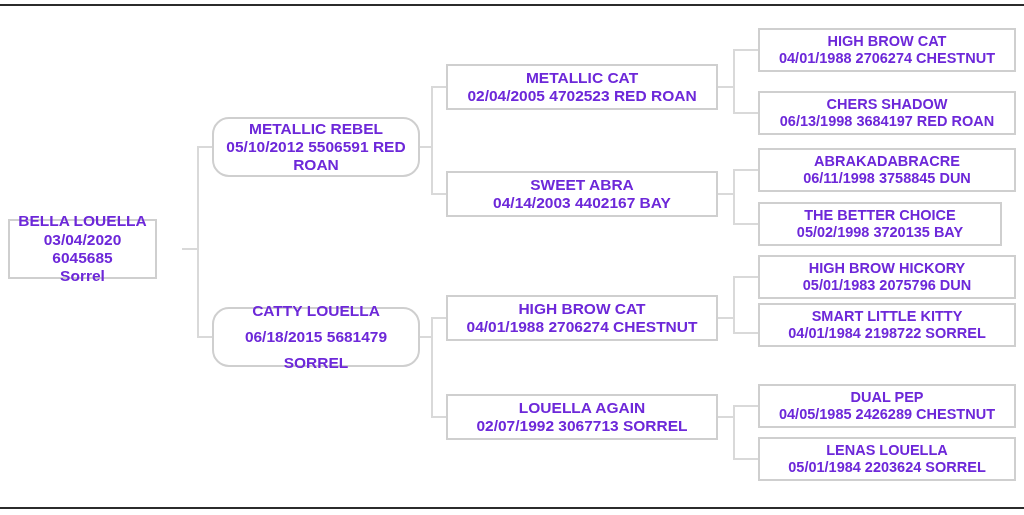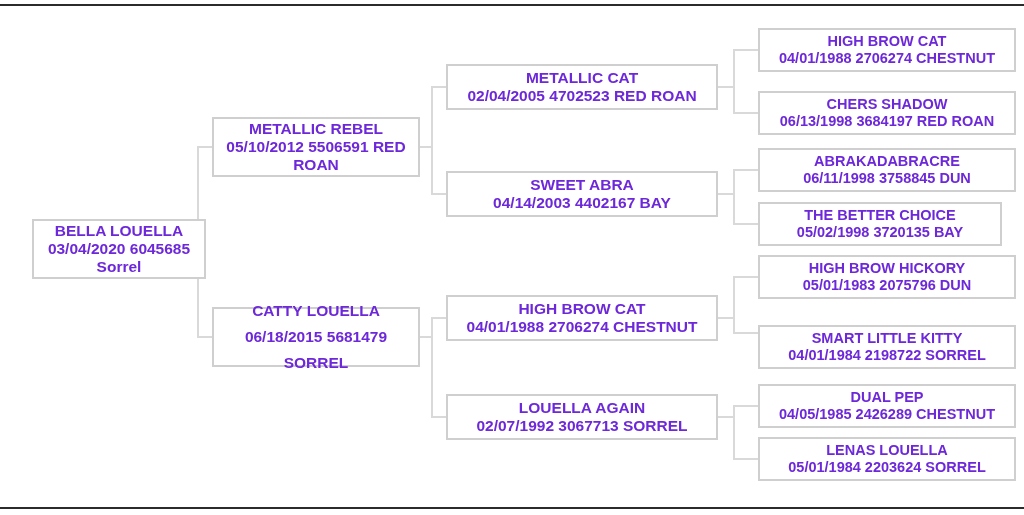--- a/index.html
+++ b/index.html
@@ -58,21 +58,21 @@
   }
   .node .nm {
     display: block;
     white-space: nowrap;
   }
   .node .dt {
     display: block;
   }
   
   .gen0 { font-size: 15.5px; }
-  .gen1 { font-size: 15.5px; }
+  .gen1 { font-size: 15.5px; border-radius: 17px; }
   .gen2 { font-size: 15.5px; }
   .gen3 { font-size: 14.5px; }
 
   .gen0 .dt, .gen1 .dt, .gen2 .dt, .gen3 .dt { font-size: 1em; }
 </style>
 </head>
 <body>
 
 <div id="pedigree-root">
 
@@ -105,21 +105,21 @@
       <path d="M718,318 L734,318"></path>
       <path d="M734,318 L734,277 L758,277"></path>
       <path d="M734,318 L734,333 L758,333"></path>
 
       <path d="M718,417 L734,417"></path>
       <path d="M734,417 L734,406 L758,406"></path>
       <path d="M734,417 L734,459 L758,459"></path>
     </g>
   </svg>
 
-  <div class="node gen0" style="left:8px; top:219px; width:174px; height:60px;margin-left:24px;">
+  <div class="node gen0" style="left:8px; top:219px; width:149px; height:60px;">
     <span class="nm">BELLA LOUELLA</span>
     <span class="dt">03/04/2020 6045685</span>
     <span class="dt">Sorrel</span>
   </div>
 
   <div class="node gen1" style="left:212px; top:117px; width:208px; height:60px;">
     <span class="nm">METALLIC REBEL</span>
     <span class="dt">05/10/2012 5506591 RED</span>
     <span class="dt">ROAN</span>
   </div>
@@ -168,21 +168,21 @@
   <div class="node gen3" style="left:758px; top:202px; width:244px; height:44px;">
     <span class="nm">THE BETTER CHOICE</span>
     <span class="dt">05/02/1998 3720135 BAY</span>
   </div>
 
   <div class="node gen3" style="left:758px; top:255px; width:258px; height:44px;">
     <span class="nm">HIGH BROW HICKORY</span>
     <span class="dt">05/01/1983 2075796 DUN</span>
   </div>
 
-  <div class="node gen3" style="left:758px; top:325px; width:258px; height:44px;">
+  <div class="node gen3" style="left:758px; top:303px; width:258px; height:44px;">
     <span class="nm">SMART LITTLE KITTY</span>
     <span class="dt">04/01/1984 2198722 SORREL</span>
   </div>
 
   <div class="node gen3" style="left:758px; top:384px; width:258px; height:44px;">
     <span class="nm">DUAL PEP</span>
     <span class="dt">04/05/1985 2426289 CHESTNUT</span>
   </div>
 
   <div class="node gen3" style="left:758px; top:437px; width:258px; height:44px;">

